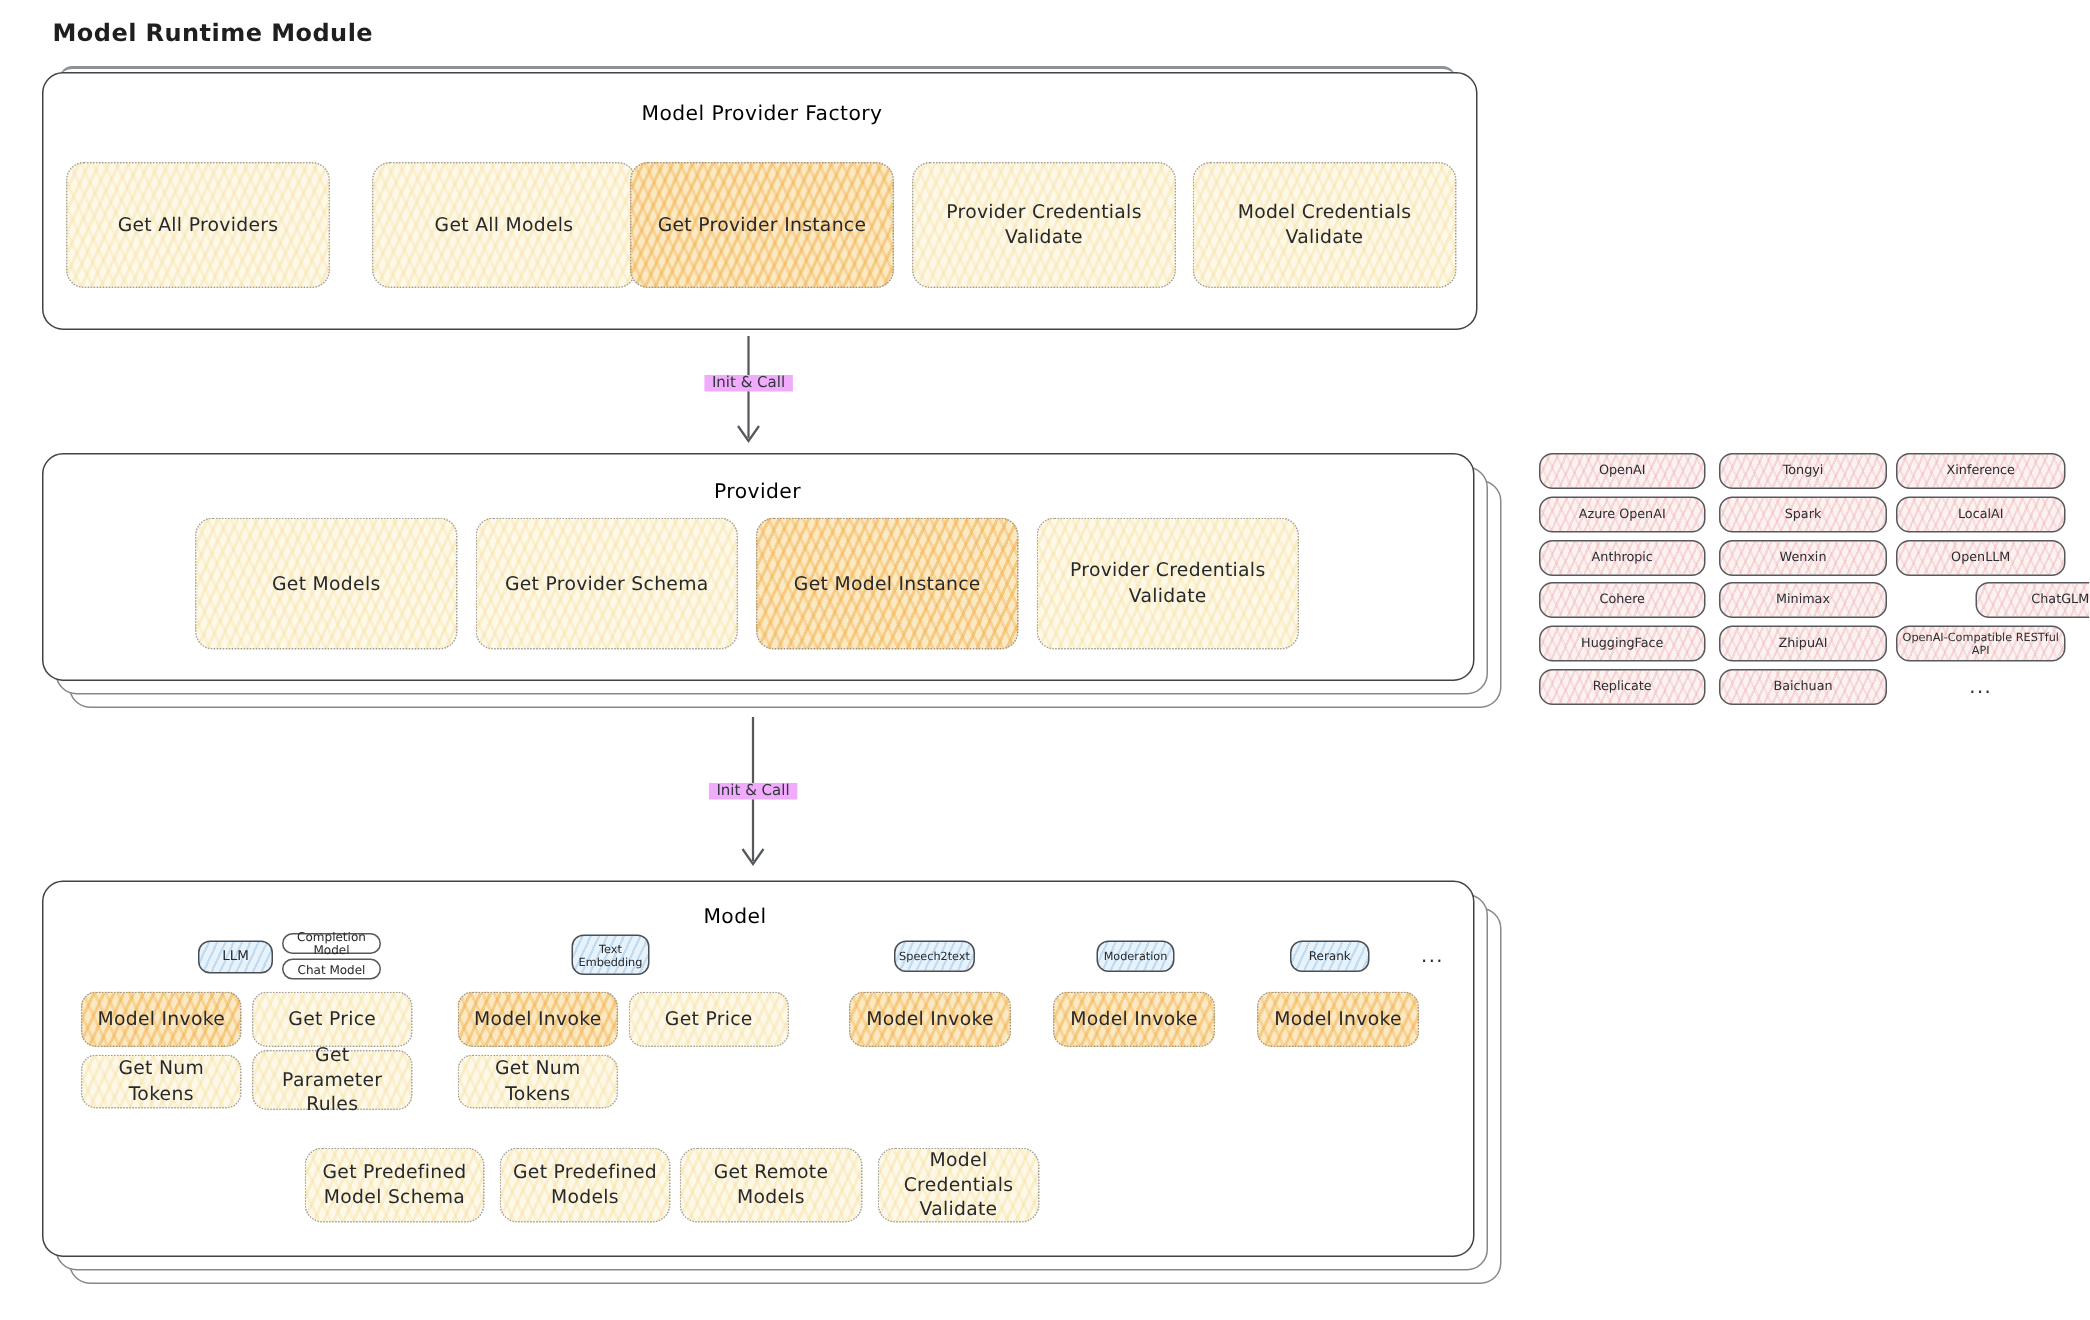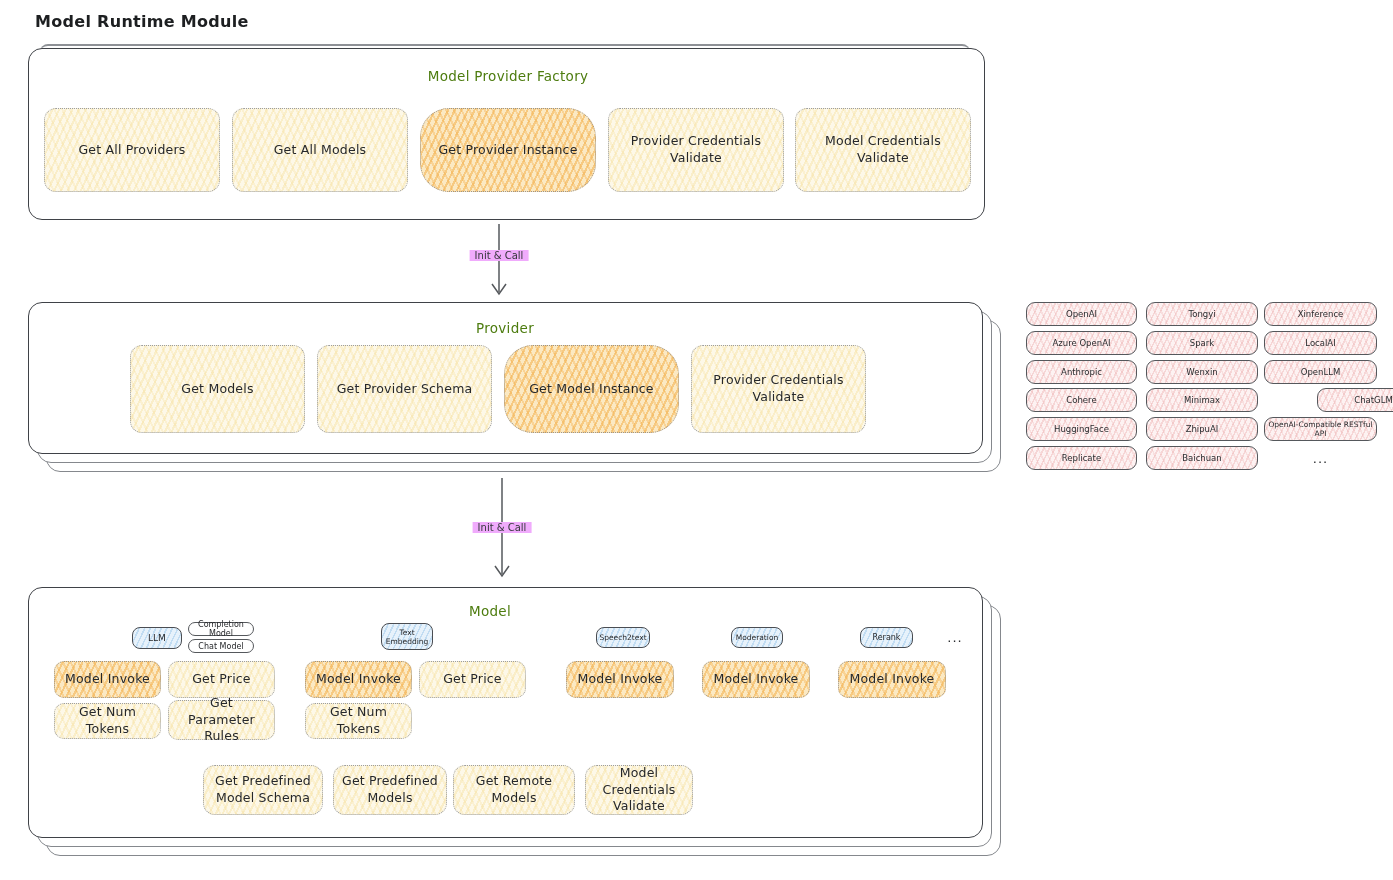--- a/index.html
+++ b/index.html
@@ -7,38 +7,37 @@
   #canvas{position:relative;width:1393px;height:880px;background:#fff;overflow:hidden;}
 
   .abs{position:absolute;box-sizing:border-box;}
   .center{display:flex;align-items:center;justify-content:center;text-align:center;}
 
   .page-title{font-size:16px;font-weight:bold;letter-spacing:.3px;color:#1d1f21;}
 
   
   .sketch-box{background:#fff;border:1.6px solid #3f4247;border-radius:14px;}
   .stack-layer{background:#fff;border:1.4px solid #85888d;border-radius:14px;}
-  .box-title{font-size:13.5px;color:#4d7c0f;letter-spacing:.3px;}
+  .box-title{font-size:13.5px;color:#000000;letter-spacing:.3px;}
 
   
   .btn{
     border:1.5px dotted #9b9da1;border-radius:12px;
     background:
       repeating-linear-gradient(115deg, rgba(244,221,150,.38) 0 2px, transparent 2px 6px),
       repeating-linear-gradient(65deg, rgba(244,221,150,.28) 0 2px, transparent 2px 7px),
       #fdf8e8;
     font-size:12.5px;line-height:1.35;color:#26282b;letter-spacing:.2px;padding:2px 6px;
   }
   .btn.hl{
     border-color:#9a948a;
     background:
       repeating-linear-gradient(115deg, rgba(243,176,75,.55) 0 2px, transparent 2px 6px),
       repeating-linear-gradient(65deg, rgba(243,176,75,.38) 0 2px, transparent 2px 7px),
       #fbe9c3;
-    border-radius: 29px;
   }
 
   
   .chip{
     border:1.3px solid #55585c;border-radius:9px;
     background:
       repeating-linear-gradient(115deg, rgba(235,168,168,.38) 0 1.5px, transparent 1.5px 5px),
       repeating-linear-gradient(65deg, rgba(235,168,168,.26) 0 1.5px, transparent 1.5px 6px),
       #fdf2f2;
     font-size:8.5px;color:#2a2c2f;padding:0 3px;
@@ -73,21 +72,21 @@
 
 <div id="canvas">
 
   <div class="abs page-title" style="left:35px;top:12px;">Model Runtime Module</div>
 
   <div class="abs" style="left:40px;top:44px;width:930px;height:16px;border-top:2.5px solid #8e9196;border-radius:8px 8px 0 0;"></div>
   <div class="abs sketch-box" style="left:28px;top:48px;width:957px;height:172px;"></div>
   <div class="abs box-title center" style="left:378px;top:66px;width:260px;height:20px;">Model Provider Factory</div>
 
   <div class="abs btn center" style="left:44px;top:108px;width:176px;height:84px;">Get All Providers</div>
-  <div class="abs btn center" style="left:232px;top:108px;width:176px;height:84px;">Get All Models</div>
+  <div class="abs btn center" style="left:248px;top:108px;width:176px;height:84px;">Get All Models</div>
   <div class="abs btn hl center" style="left:420px;top:108px;width:176px;height:84px;">Get Provider Instance</div>
   <div class="abs btn center" style="left:608px;top:108px;width:176px;height:84px;">Provider Credentials Validate</div>
   <div class="abs btn center" style="left:795px;top:108px;width:176px;height:84px;">Model Credentials Validate</div>
 
   <div class="arrow" style="left:487px;top:224px;width:24px;height:76px;">
     <svg width="24" height="76" viewBox="0 0 24 76">
       <line x1="12" y1="0" x2="12" y2="68" stroke="#55585c" stroke-width="1.5"></line>
       <polyline points="5,60 12,70 19,60" fill="none" stroke="#55585c" stroke-width="1.5"></polyline>
     </svg>
     <div class="arrow-label" style="top:26px;">Init &amp; Call</div>

